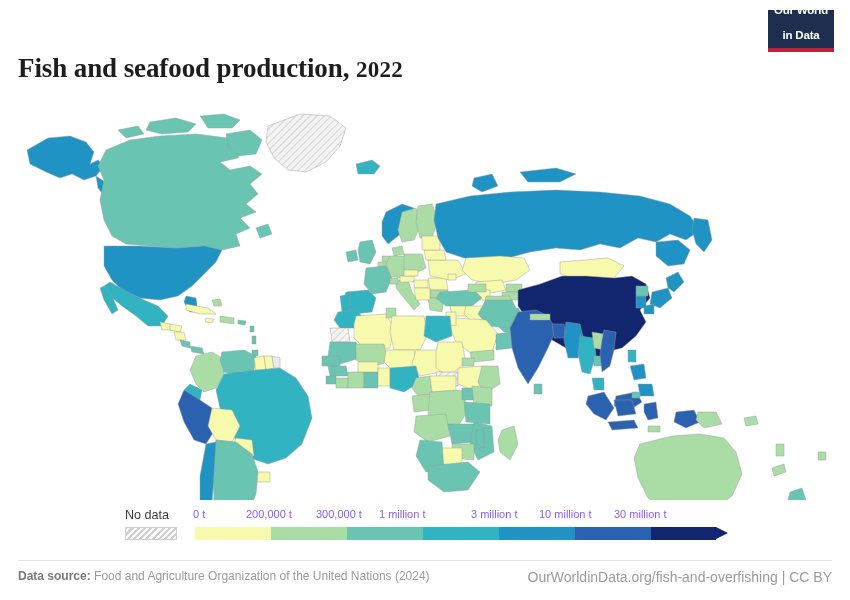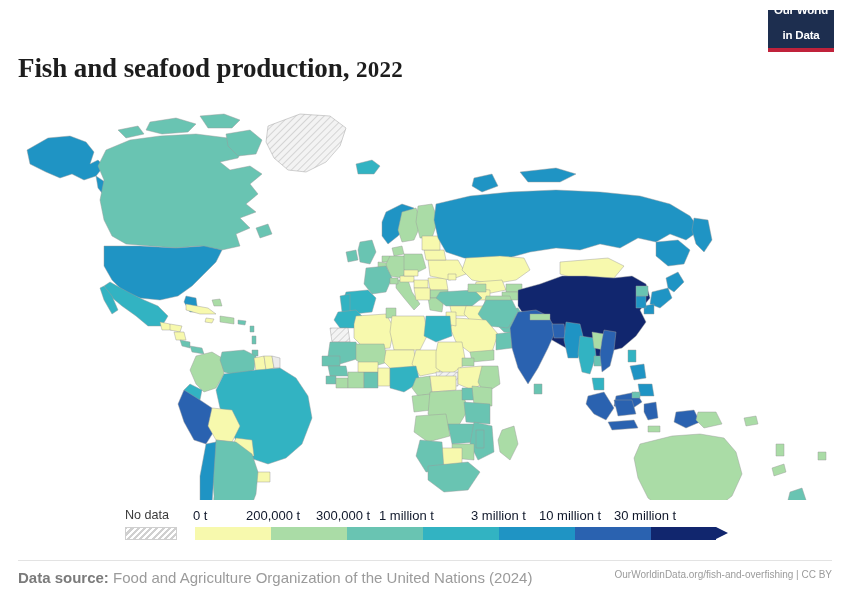--- a/index.html
+++ b/index.html
@@ -58,22 +58,22 @@
   
   .map-wrap{position:absolute;left:0;top:100px;width:850px;height:400px;}
   .map-wrap svg{display:block;width:850px;height:400px;}
   .map-wrap svg path{stroke:#9a9a9a;stroke-width:0.45;stroke-linejoin:round;}
 
   
   .legend{position:absolute;left:0;top:508px;width:850px;height:46px;}
   .legend-inner{position:relative;width:850px;height:46px;}
   .legend-label{
     position:absolute;
-    font-size:13px;
-    color:#0f172a;
+    font-size:11px;
+    color:#8b5cf6;
     white-space:nowrap;
     font-family:"Liberation Sans", sans-serif;
     top:0px;
   }
   .nodata-label{position:absolute;top:0px;left:125px;font-size:12.6px;color:#3b3b3b;white-space:nowrap;}
   .nodata-swatch{
     position:absolute;left:125px;top:19px;width:52px;height:13px;
     background:#ebebeb;
     background-image:repeating-linear-gradient(-45deg,#ffffff 0 2.2px,#d0d0d0 2.2px 4.4px);
     border:1px solid #cfcfcf;box-sizing:border-box;
@@ -85,27 +85,27 @@
     border-top:6.5px solid transparent;
     border-bottom:6.5px solid transparent;
   }
   .tickmark{position:absolute;top:15px;width:1px;height:4px;background:#ffffff;}
 
   
   .footer{position:absolute;left:0;top:560px;width:850px;}
   .rule{position:absolute;left:18px;top:0;width:814px;height:1px;background:#e3e3e3;}
   .src{
     position:absolute;left:18px;top:9px;
-    font-size:15px;color:#9b9b9b;white-space:nowrap;
+    font-size:12px;color:#9b9b9b;white-space:nowrap;
     font-family:"Liberation Sans", sans-serif;
   }
   .src b{color:#7b7b7b;font-weight:700;}
   .cc{
     position:absolute;right:18px;top:9px;
-    font-size:10px;color:#9b9b9b;white-space:nowrap;
+    font-size:14px;color:#9b9b9b;white-space:nowrap;
     font-family:"Liberation Sans", sans-serif;
   }
 </style>
 </head>
 <body>
 
 <div class="page">
 
   <div class="header">
     <h1 class="title"><span>Fish and seafood production,</span> <span class="year">2022</span></h1>

